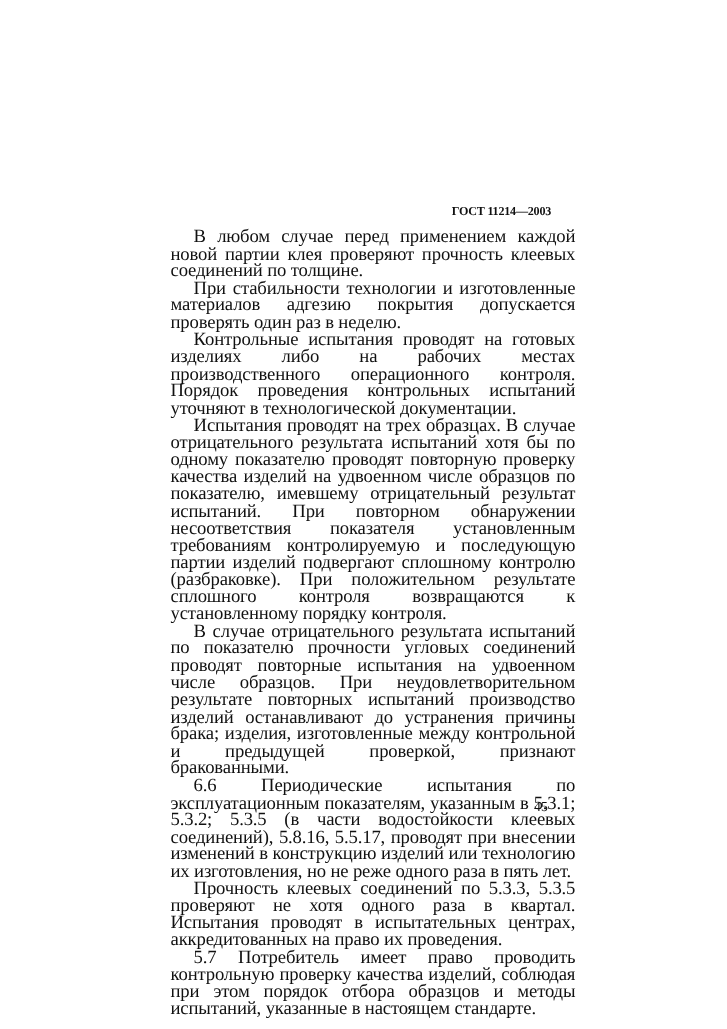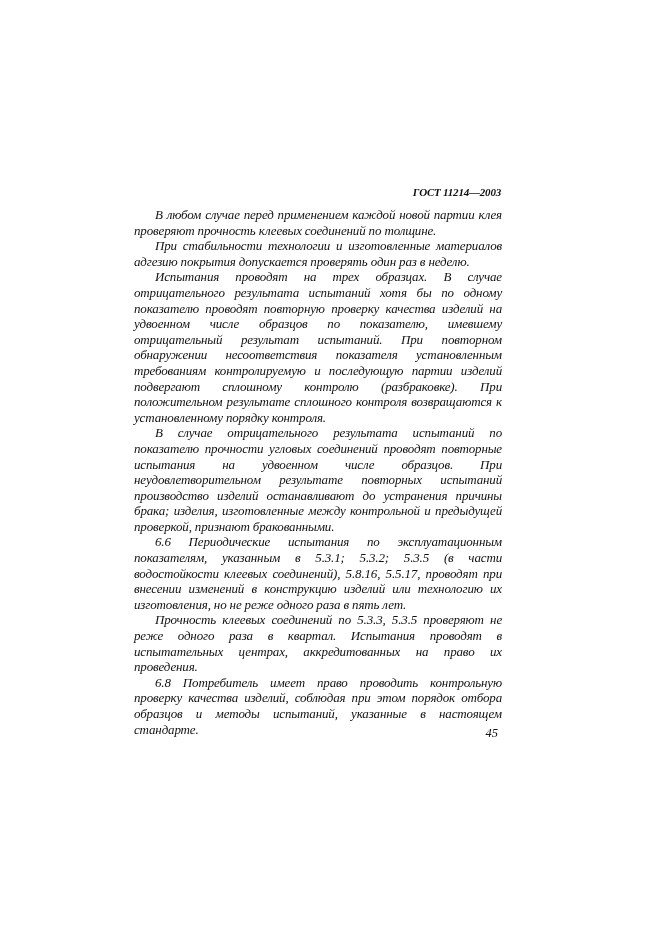--- a/index.html
+++ b/index.html
@@ -13,36 +13,35 @@
       position: relative;
       overflow: hidden;
       font-family: "Liberation Serif", "DejaVu Serif", serif;
       color: #111111;
     }
     .page {
       position: absolute;
       left: 0; top: 0;
       width: 647px; height: 935px;
       background: #ffffff;
-      font-style: italic;
     }
     .header {
       position: absolute;
       top: 186px;
       right: 146px;
       font-size: 11px;
       font-weight: bold;
       letter-spacing: -0.2px;
     }
     .body-text {
       position: absolute;
-      left: 134px;
+      left: 155px;
       top: 207px;
       width: 368px;
-      font-size: 13px;
+      font-size: 17px;
       line-height: 15.6px;
       text-align: justify;
       letter-spacing: -0.15px;
     }
     .body-text p {
       margin: 0;
       text-indent: 21px;
       hyphens: manual;
     }
     .page-number {
@@ -55,22 +54,23 @@
 </head>
 <body>
 
 <div class="page">
 
   <div class="header">ГОСТ 11214—2003</div>
 
   <div class="body-text">
     <p>В любом случае перед применением каждой новой партии клея проверяют прочность клеевых соединений по толщине.</p>
     <p>При стабильности технологии и изготовленные материалов адгезию покрытия допускается проверять один раз в неделю.</p>
+    <p>Контрольные испытания проводят на готовых изделиях либо на рабочих местах производственного операционного контроля. Порядок проведения контрольных испытаний уточняют в технологической документации.</p>
     <p>Испытания проводят на трех образцах. В случае отрицательного результата испытаний хотя бы по одному показателю проводят повторную проверку качества изделий на удвоенном числе образцов по показателю, имевшему отрицательный результат испытаний. При повторном обнаружении несоответствия показателя установленным требованиям контролируемую и последующую партии изделий подвергают сплошному контролю (разбраковке). При положительном результате сплошного контроля возвращаются к установленному порядку контроля.</p>
     <p>В случае отрицательного результата испытаний по показателю прочности угловых соединений проводят повторные испытания на удвоенном числе образцов. При неудовлетворительном результате повторных испытаний производство изделий останавливают до устранения причины брака; изделия, изготовленные между контрольной и предыдущей проверкой, признают бракованными.</p>
     <p>6.6 Периодические испытания по эксплуатационным показателям, указанным в 5.3.1; 5.3.2; 5.3.5 (в части водостойкости клеевых соединений), 5.8.16, 5.5.17, проводят при внесении изменений в конструкцию изделий или технологию их изготовления, но не реже одного раза в пять лет.</p>
-    <p>Прочность клеевых соединений по 5.3.3, 5.3.5 проверяют не реже одного раза в квартал. Испытания проводят в испытательных центрах, аккредитованных на право их проведения.</p>
-    <p>6.8 Потребитель имеет право проводить контрольную проверку качества изделий, соблюдая при этом порядок отбора образцов и методы испытаний, указанные в настоящем стандарте.</p>
+    <p>Прочность клеевых соединений по 5.3.3, 5.3.5 проверяют не хотя одного раза в квартал. Испытания проводят в испытательных центрах, аккредитованных на право их проведения.</p>
+    <p>5.7 Потребитель имеет право проводить контрольную проверку качества изделий, соблюдая при этом порядок отбора образцов и методы испытаний, указанные в настоящем стандарте.</p>
   </div>
 
   <div class="page-number">45</div>
 
 </div>
 
 </body></html>

